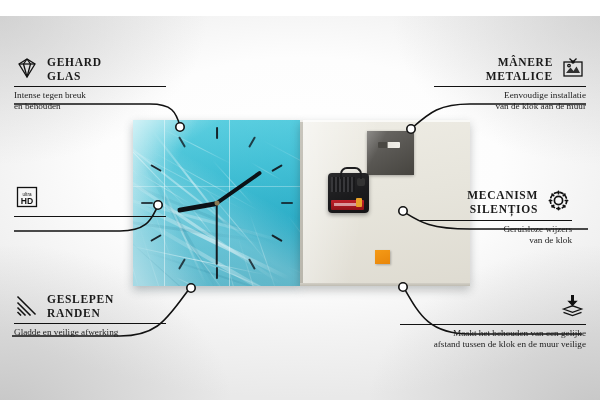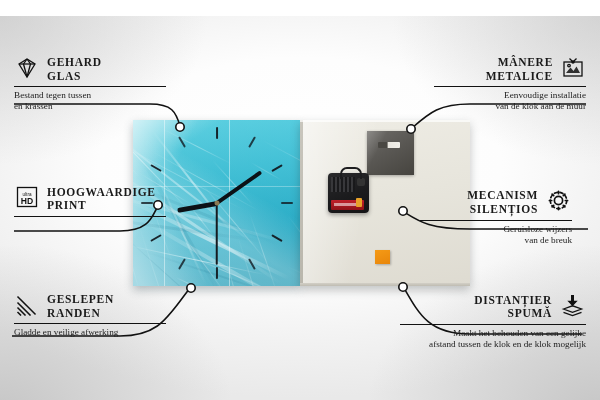--- a/index.html
+++ b/index.html
@@ -240,37 +240,33 @@
             </g>
           </svg>
       </span>
       <span class="co-title">
         <span>GEHARD</span><br>
         <span>GLAS</span>
       </span>
     </div>
     <div class="co-rule" style="width:152px"></div>
     <div class="co-desc">
-      <span>Bestand tegen tussen</span><br>
-      <span>en krassen</span>
+      <span>Intense tegen breuk</span><br>
+      <span>en behouden</span>
     </div>
   </div>
 
   <div class="callout left" style="left:14px;top:169px;width:152px">
     <div class="co-head">
       <span class="ico">
         <svg width="26" height="24" viewBox="0 0 26 24">
           <rect x="3.5" y="2.5" width="19" height="19" fill="none" stroke="#111" stroke-width="1.3"></rect>
           <text x="13" y="10.5" font-family="Liberation Sans, sans-serif" font-size="4.6" text-anchor="middle" fill="#111">ultra</text>
           <text x="13" y="18.5" font-family="Liberation Sans, sans-serif" font-size="8.6" font-weight="bold" text-anchor="middle" fill="#111">HD</text>
         </svg>
-      </span>
-      <span class="co-title">
-        <span>HOOGWAARDIGE</span><br>
-        <span>PRINT</span>
       </span>
     </div>
     <div class="co-rule" style="width:152px"></div>
   </div>
 
   <div class="callout left" style="left:14px;top:277px;width:152px">
     <div class="co-head">
       <span class="ico">
         <svg width="26" height="22" viewBox="0 0 26 22">
             <g stroke="#111" stroke-width="1.5" stroke-linecap="square">
@@ -330,41 +326,37 @@
           <path d="M13.5,3.4 v2.3 M13.5,19.3 v2.3 M4.4,12.5 h2.3 M20.3,12.5 h2.3
                    M7.1,6.1 l1.6,1.6 M18.3,17.3 l1.6,1.6 M7.1,18.9 l1.6,-1.6 M18.3,7.7 l1.6,-1.6"></path>
           <circle cx="13.5" cy="12.5" r="8.2" stroke-dasharray="3.1 2.6"></circle>
             </g>
           </svg>
       </span>
     </div>
     <div class="co-rule" style="width:152px"></div>
     <div class="co-desc">
       <span>Geruisloze wijzers</span><br>
-      <span>van de breuk</span>
+      <span>van de klok</span>
     </div>
   </div>
 
   <div class="callout right" style="left:400px;top:277px;width:186px">
     <div class="co-head">
-      <span class="co-title">
-        <span>DISTANȚIER</span><br>
-        <span>SPUMĂ</span>
-      </span>
       <span class="ico">
         <svg width="27" height="24" viewBox="0 0 27 24">
             <g stroke="#111" stroke-width="1.3" fill="none">
           <path d="M13.5,2 v7 M9.8,8.4 L13.5,12.3 L17.2,8.4 Z" fill="#111"></path>
           <path d="M13.5,2 v6.6" stroke-width="3"></path>
           <path d="M4.5,16 L13.5,12.8 L22.5,16 L13.5,19.3 Z"></path>
           <path d="M4.5,19.4 L13.5,22.6 L22.5,19.4"></path>
             </g>
           </svg>
       </span>
     </div>
     <div class="co-rule" style="width:186px"></div>
     <div class="co-desc">
       <span>Maakt het behouden van een gelijke</span><br>
-      <span>afstand  tussen de klok en de klok mogelijk</span>
+      <span>afstand  tussen de klok en de muur veilige</span>
     </div>
   </div>
 
 </div>
 
 </body></html>

